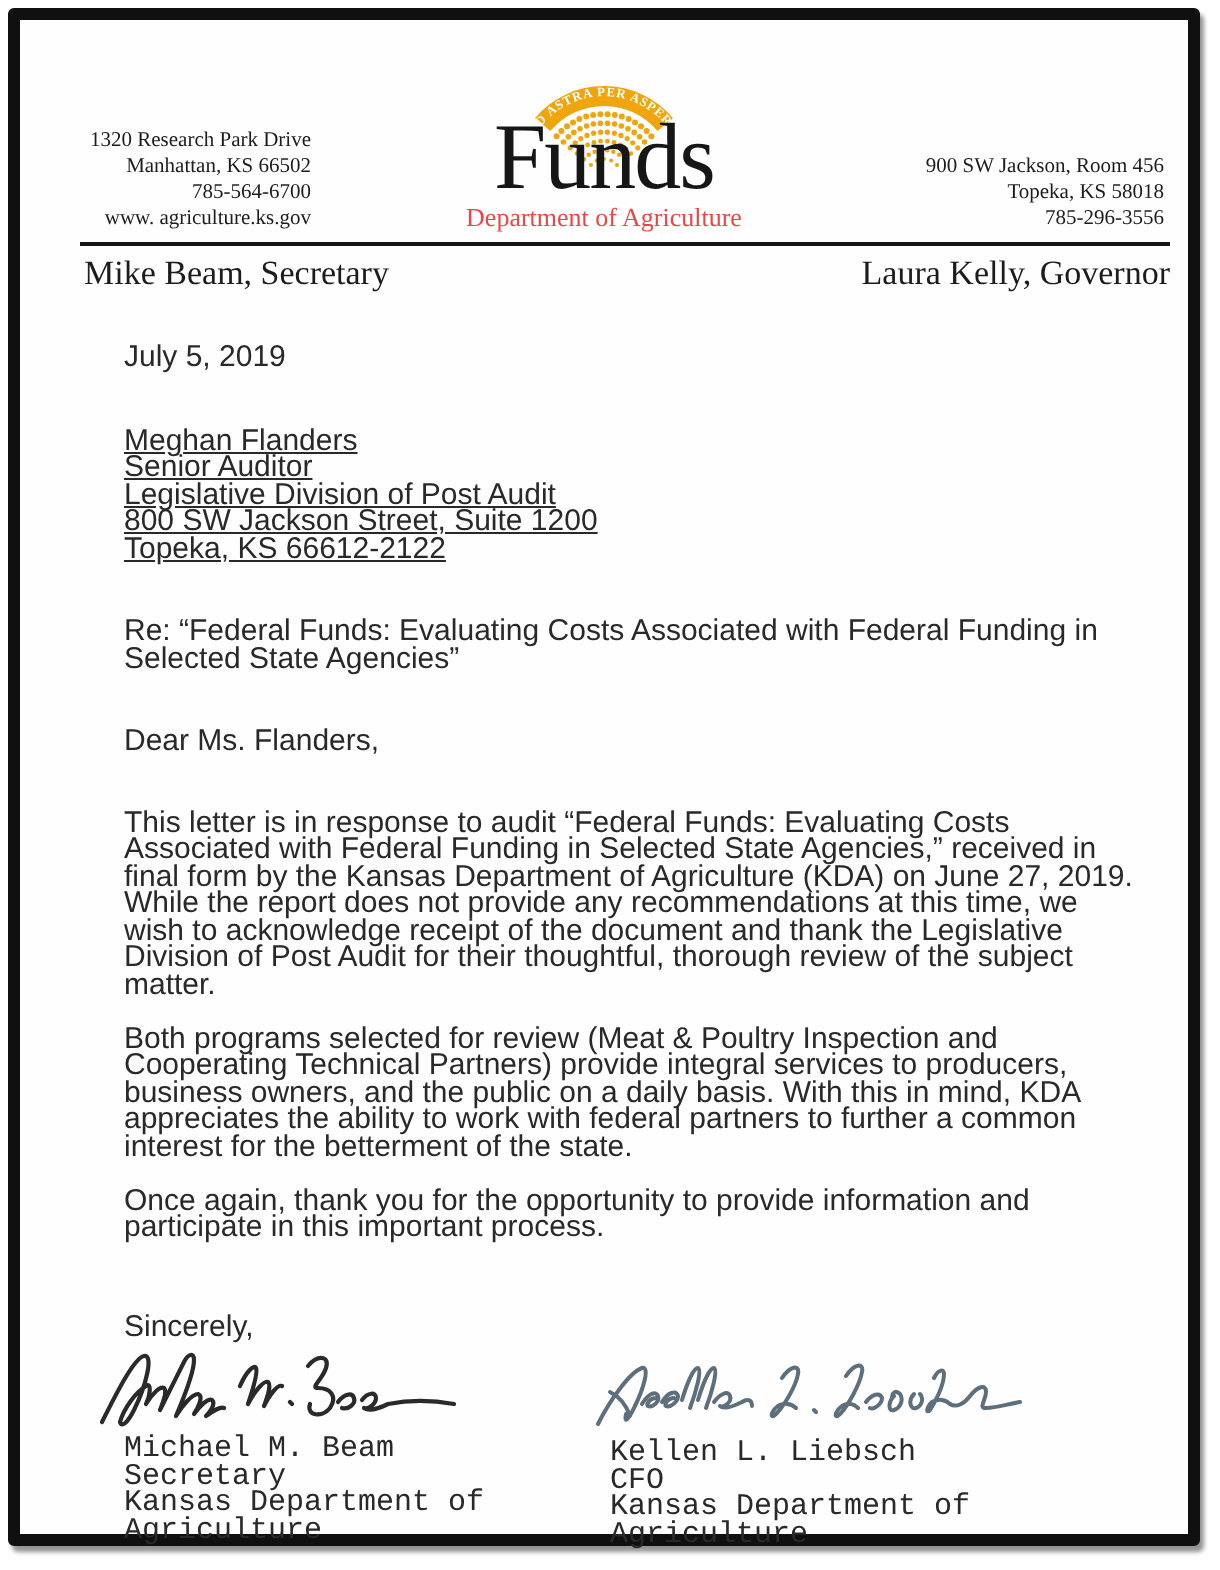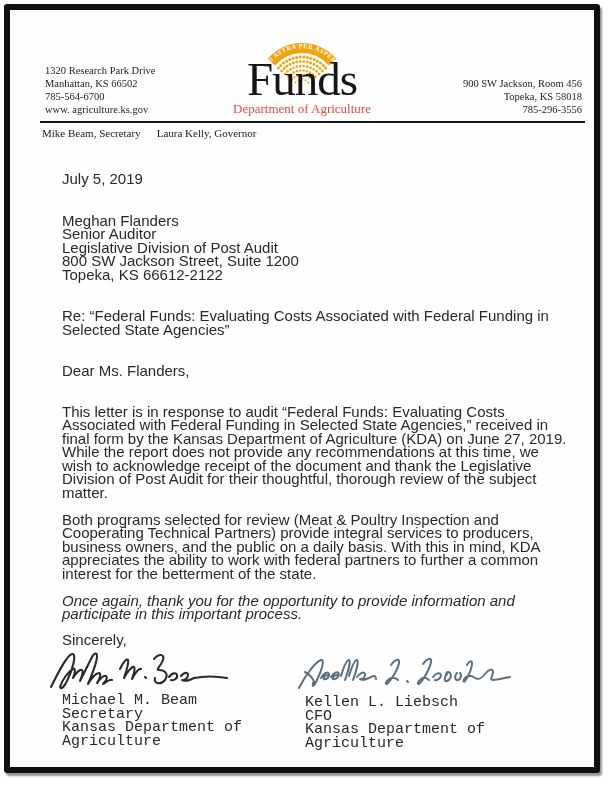--- a/index.html
+++ b/index.html
@@ -7,49 +7,49 @@
   body { font-family:"Liberation Sans", sans-serif; color:#262626; }
 
   .scan-page {
     position:absolute; left:4px; top:4px; width:596px; height:769px;
     background:#fefefe; border:6px solid #101010; border-radius:3px;
     box-shadow:2px 3px 2px rgba(90,90,90,.65);
   }
 
   
   .addr { position:absolute; font-family:"Liberation Serif", serif; font-size:10.5px; line-height:13px; color:#1c1c1c; }
-  .addr-left  { left:35px; top:54px; }
+  .addr-left  { left:35px; top:54px;text-align:right; }
   .addr-right { right:12px; top:67px; text-align:right; }
 
   .logo { position:absolute; left:50%; top:26px; transform:translateX(-50%); width:160px; text-align:center; }
   .logo svg { display:block; margin:0 auto; }
   .logo .kname {
     position:relative; margin-top:-33px; font-family:"Liberation Serif", serif;
     font-size:47px; line-height:.78; letter-spacing:-1px; color:#161616; font-weight:400;
   }
   .logo .ksub {
     position:relative; margin-top:3px; font-family:"Liberation Serif", serif;
     font-size:13px; color:#ef4444;
   }
 
   .rule { position:absolute; top:111px; left:30px; right:9px; border-top:2.5px solid #161616; }
   .officials {
     position:absolute; top:117px; left:32px; right:9px;
-    display:flex; 
-    font-family:"Liberation Serif", serif; font-size:11px; color:#1c1c1c;gap:16px;
+    display:flex; justify-content:space-between;
+    font-family:"Liberation Serif", serif; font-size:17px; color:#1c1c1c;gap:16px;
   }
 
   
   .letter { position:absolute; left:52px; top:162px; width:507px; font-size:15px; line-height:13.5px; color:#292929; }
   .date-line { margin-bottom:28px; }
-  .recipient { margin-bottom:28px; }
+  .recipient { margin-bottom:28px;text-decoration:underline; }
   .re-line { margin-bottom:28px; }
   .salutation { margin-bottom:27px; }
   .para { margin-bottom:13.5px; }
-  .para.last { margin-bottom:12px;font-style:italic; }
+  .para.last { margin-bottom:36px; }
   .closing { margin-bottom:2px; }
 
   .sig-row { display:flex; align-items:flex-start; }
   .sig-col-left  { width:243px; }
   .sig-col-right { flex:1; }
   .sig-col-left svg  { display:block; margin:-2px 0 2px -14px; }
   .sig-col-right svg { display:block; margin:2px 0 4px -10px; }
   .sig-name-block div { line-height:13.5px;font-family:Liberation Mono, monospace; }
 </style>
 </head>

